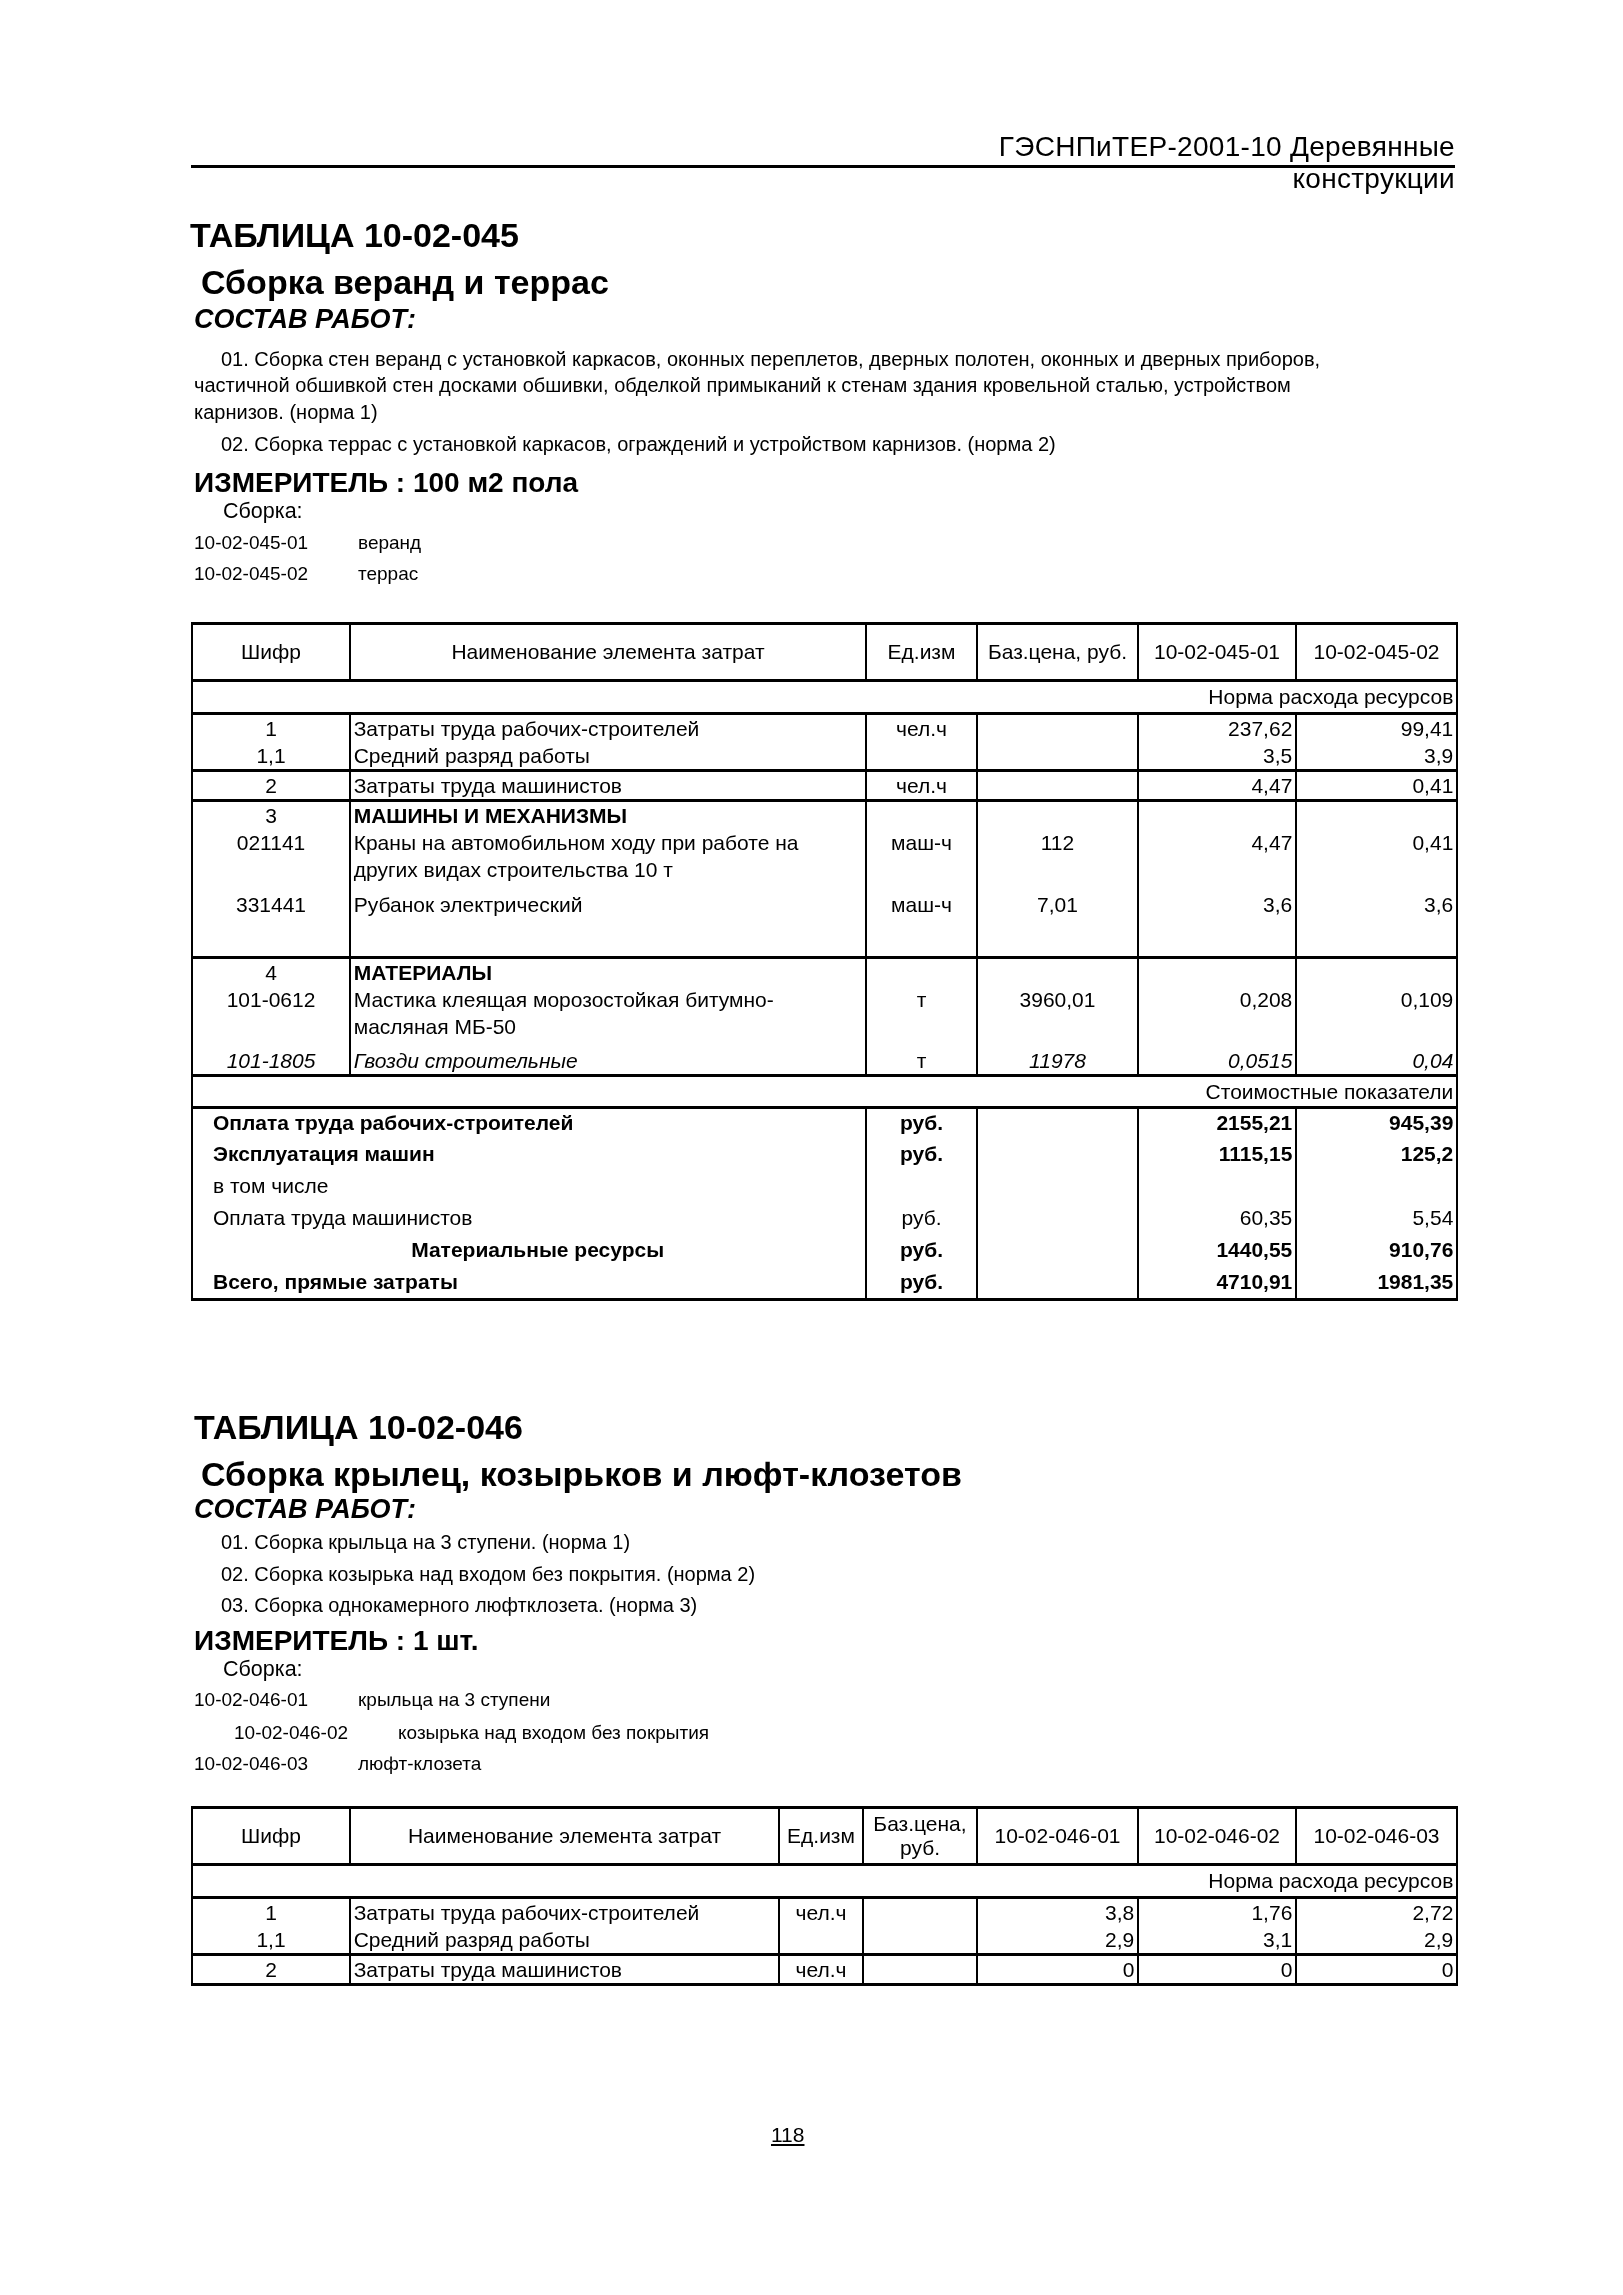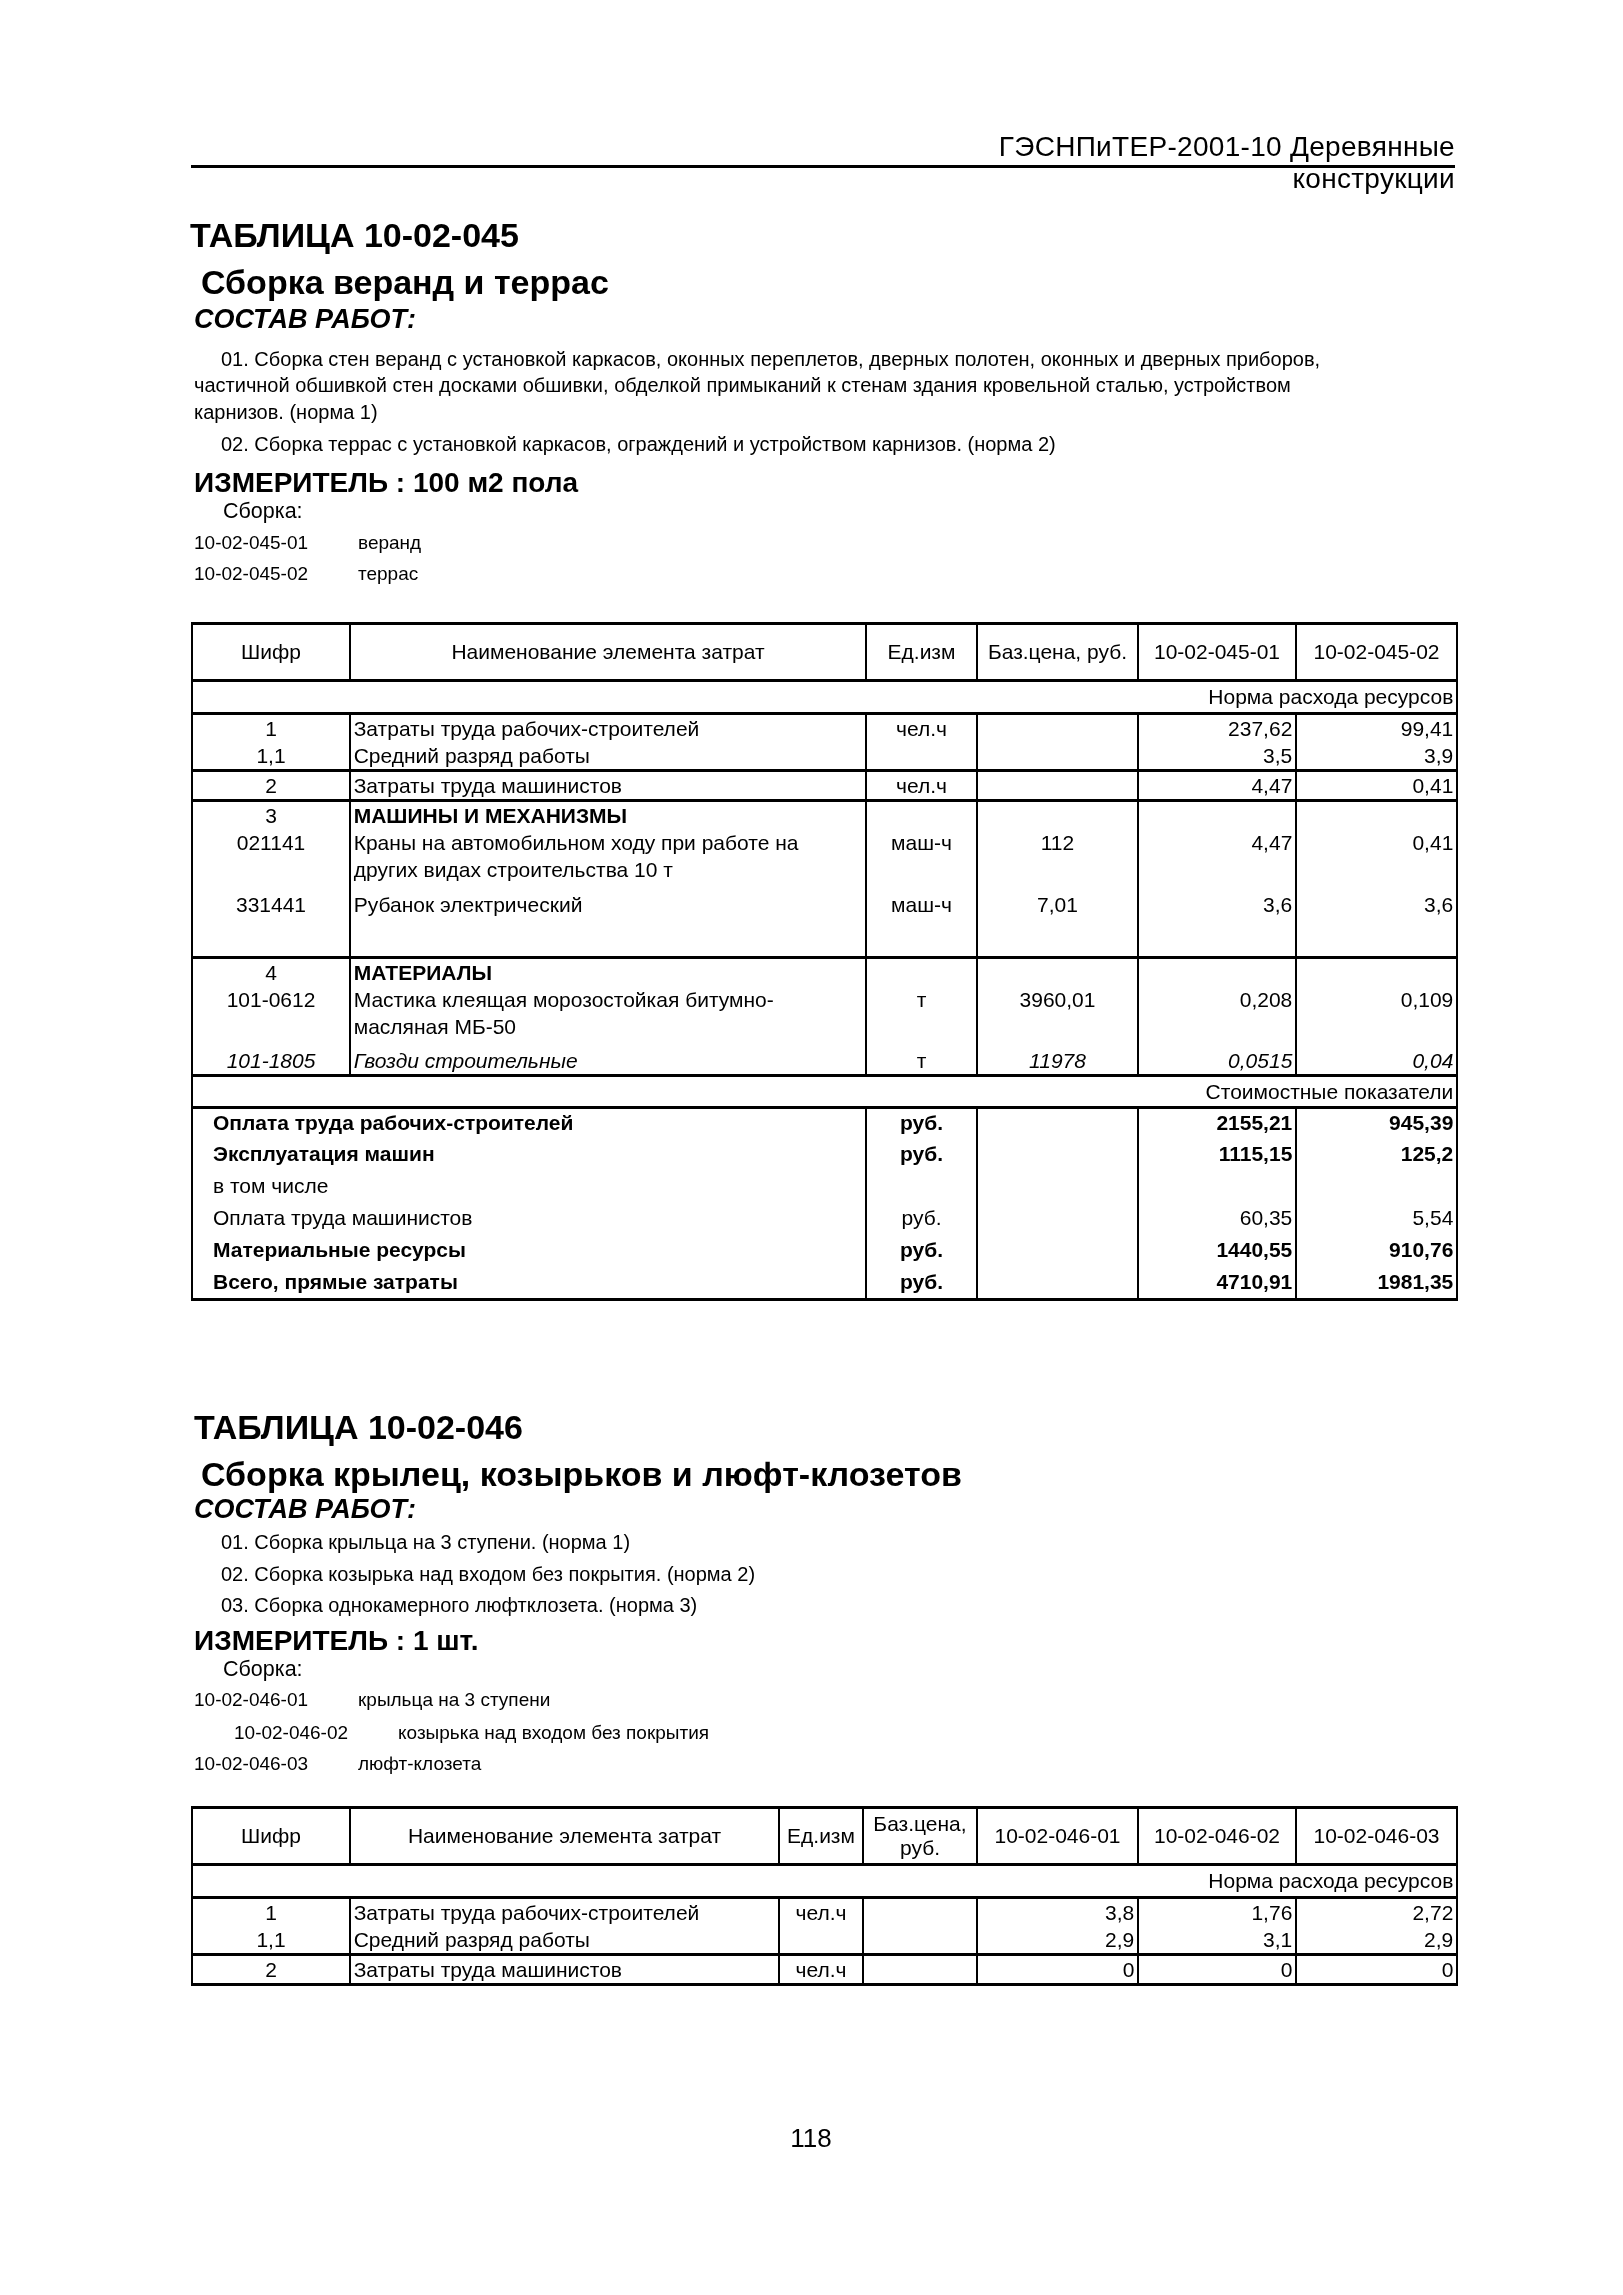--- a/index.html
+++ b/index.html
@@ -25,21 +25,21 @@
   table.grid tr.hdr td { border-top: 3.4px solid #000; border-bottom: 3.4px solid #000;
                          text-align: center; vertical-align: middle; height: 54px; line-height: 24px; }
   table.grid tr.band td { border-bottom: 3.4px solid #000; text-align: right; height: 29.5px;
                           vertical-align: middle; }
   table.grid tr.sep td { border-top: 3.4px solid #000; }
   table.grid tr.last td { border-bottom: 3.4px solid #000; }
   .c { text-align: center; }
   .r { text-align: right; }
   .b { font-weight: bold; }
   .i { font-style: italic; }
-  .page-number { left: 771px; top: 2123px; width: 80px; text-align: center; font-size: 26px; }
+  .page-number { left: 771px; top: 2123px; width: 80px; font-size: 21px; text-decoration: underline; }
 </style>
 </head>
 <body>
 
 <div class="abs running-header">ГЭСНПиТЕР-2001-10 Деревянные конструкции</div>
 <div class="abs header-rule"></div>
 
 <div class="abs tbl-title" style="left:190px;top:216px;">ТАБЛИЦА 10-02-045</div>
 <div class="abs sec-title" style="left:201px;top:263px;">Сборка веранд и террас</div>
 <div class="abs sostav" style="left:194px;top:304px;">СОСТАВ РАБОТ:</div>
@@ -212,21 +212,21 @@
     <td class="r"></td>
   </tr>
   <tr style="height:32px">
     <td colspan="2" style="padding-left:20px;">Оплата труда машинистов</td>
     <td class="c">руб.</td>
     <td></td>
     <td class="r">60,35</td>
     <td class="r">5,54</td>
   </tr>
   <tr style="height:32px">
-    <td colspan="2" class="b" style="padding-left:20px;">Материальные ресурсы</td>
+    <td colspan="2" class="b" style="padding-left:20px;text-align:center;">Материальные ресурсы</td>
     <td class="c b">руб.</td>
     <td></td>
     <td class="r b">1440,55</td>
     <td class="r b">910,76</td>
   </tr>
   <tr class="last" style="height:32px">
     <td colspan="2" class="b" style="padding-left:20px;">Всего, прямые затраты</td>
     <td class="c b">руб.</td>
     <td></td>
     <td class="r b">4710,91</td>

